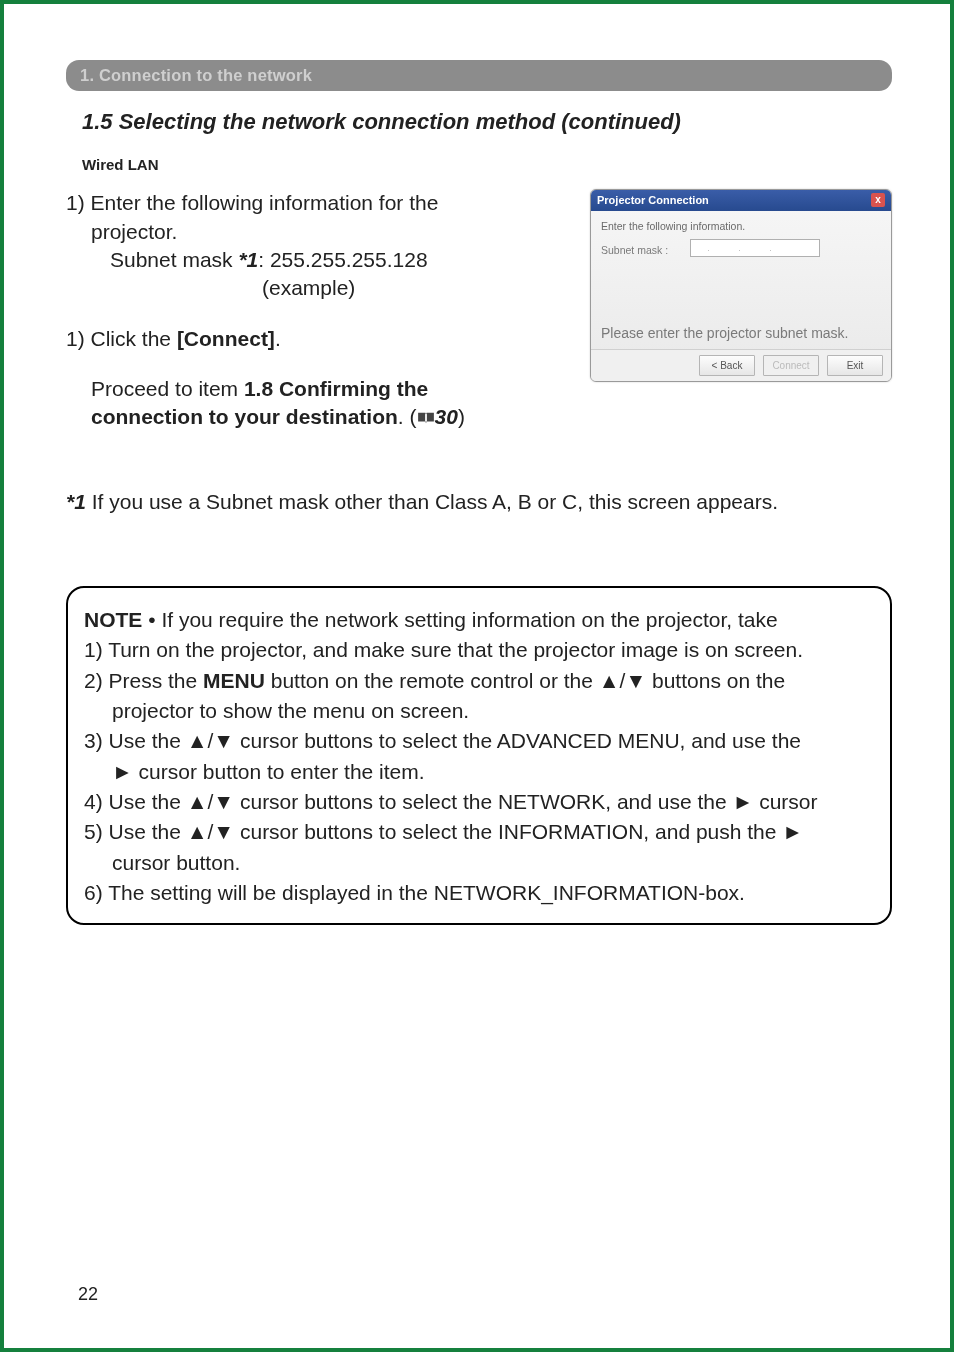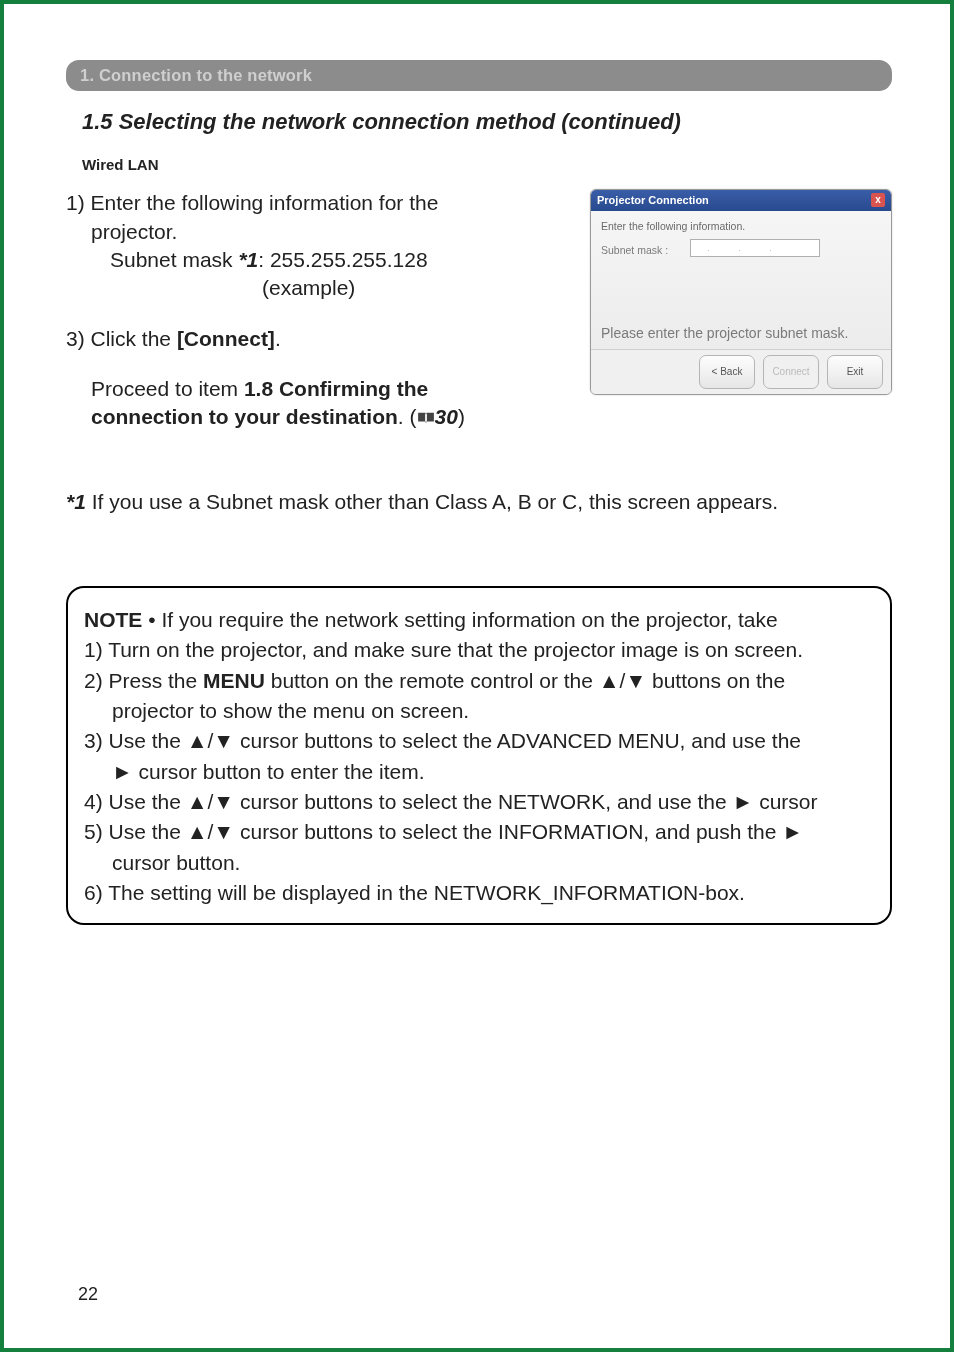--- a/index.html
+++ b/index.html
@@ -137,23 +137,23 @@
   .dlg-buttons {
     border-top: 1px solid #d0d0d0;
     background: #f0f0f0;
     padding: 5px 8px;
     display:flex;
     justify-content:flex-end;
     gap:8px;
   }
   .dlg-btn {
     min-width: 56px;
-    height: 34px;
+    height: 21px;
     border:1px solid #b5b5b5;
-    border-radius:7px;
+    border-radius:1px;
     background: linear-gradient(#fdfdfd,#e6e6e6);
     font-size:10px;
     color:#555;
     display:flex; align-items:center; justify-content:center;
     cursor:pointer;
   }
   .dlg-btn.disabled { color:#bbb; background:#f0f0f0; cursor:default; }
 </style>
 </head>
 <body>
@@ -172,21 +172,21 @@
       <div class="step">
         <div>1) Enter the following information for the</div>
         <div class="step-indent-block">projector.</div>
         <div class="subnet-line">
           <span>Subnet mask </span><span class="italic-bold">*1</span><span>: 255.255.255.128</span>
         </div>
         <div class="example-line">(example)</div>
       </div>
 
       <div class="step">
-        <span>3) Click the </span><span class="bold">[Connect]</span><span>.</span>
+        <span>1) Click the </span><span class="bold">[Connect]</span><span>.</span>
       </div>
 
       <div class="step">
         <div class="step-indent-block">
           <span>Proceed to item </span><span class="bold">1.8 Confirming the</span>
         </div>
         <div class="step-indent-block">
           <span class="bold">connection to your destination</span><span>. (</span><svg class="ref-icon" viewBox="0 0 20 16">
               <path fill="#444" d="M1 2 h8 a2 2 0 0 1 2 2 v10 a2 2 0 0 0 -2 -2 h-8 z M19 2 h-8 a2 2 0 0 0 -2 2 v10 a2 2 0 0 1 2 -2 h8 z"></path>
             </svg><span class="italic-bold">30</span><span>)</span>

